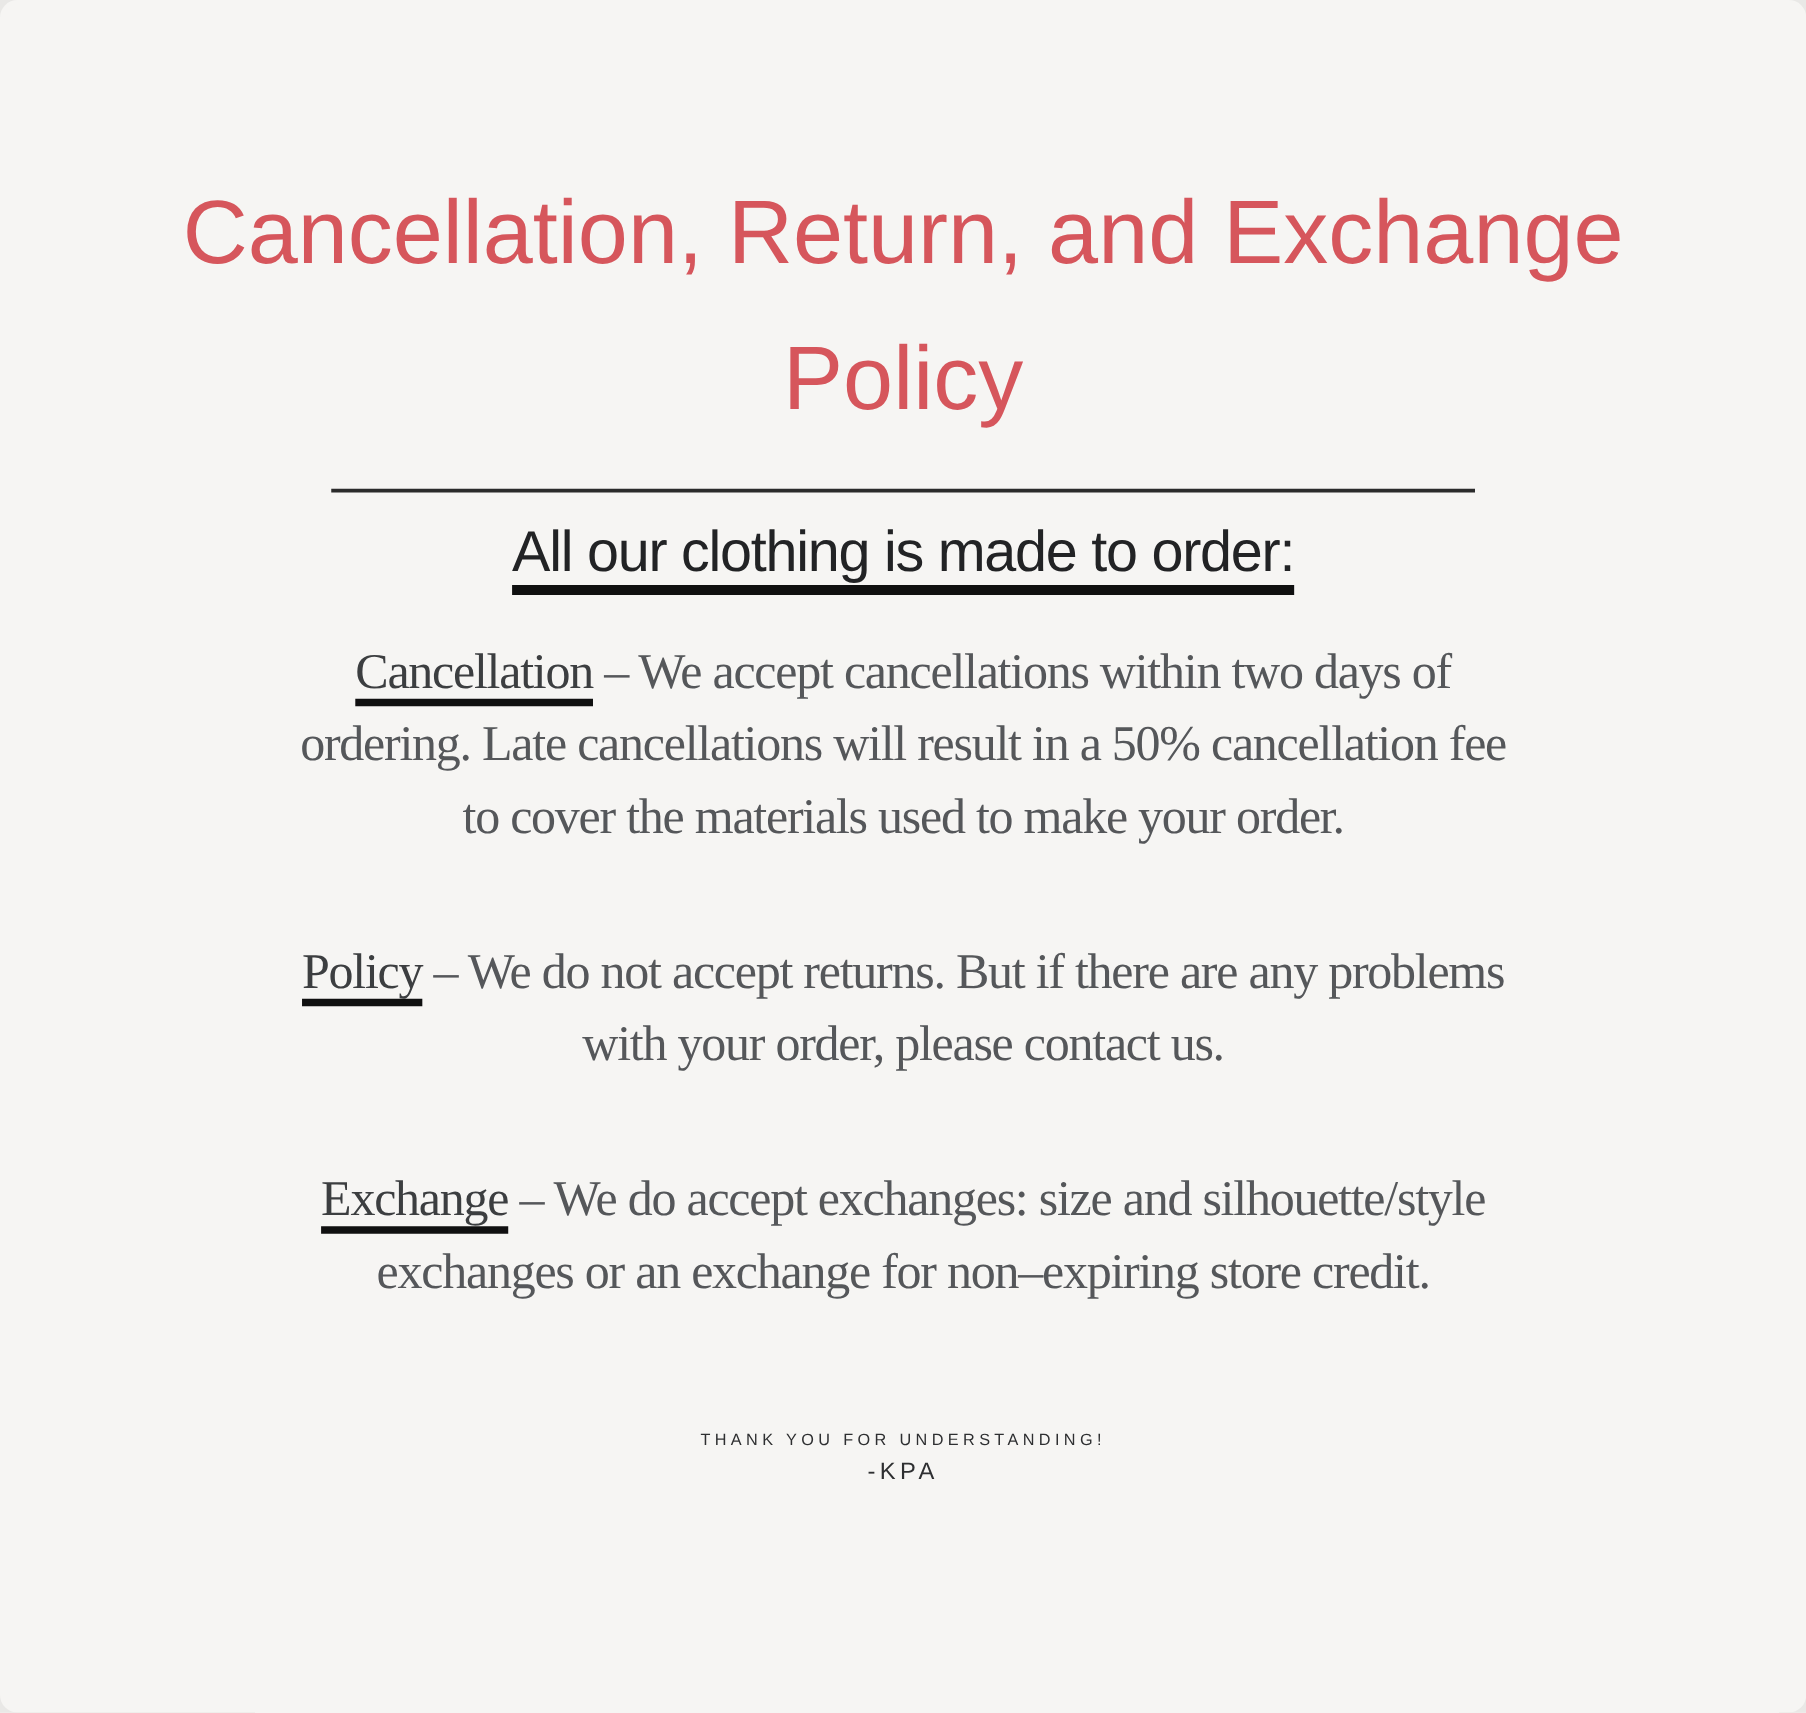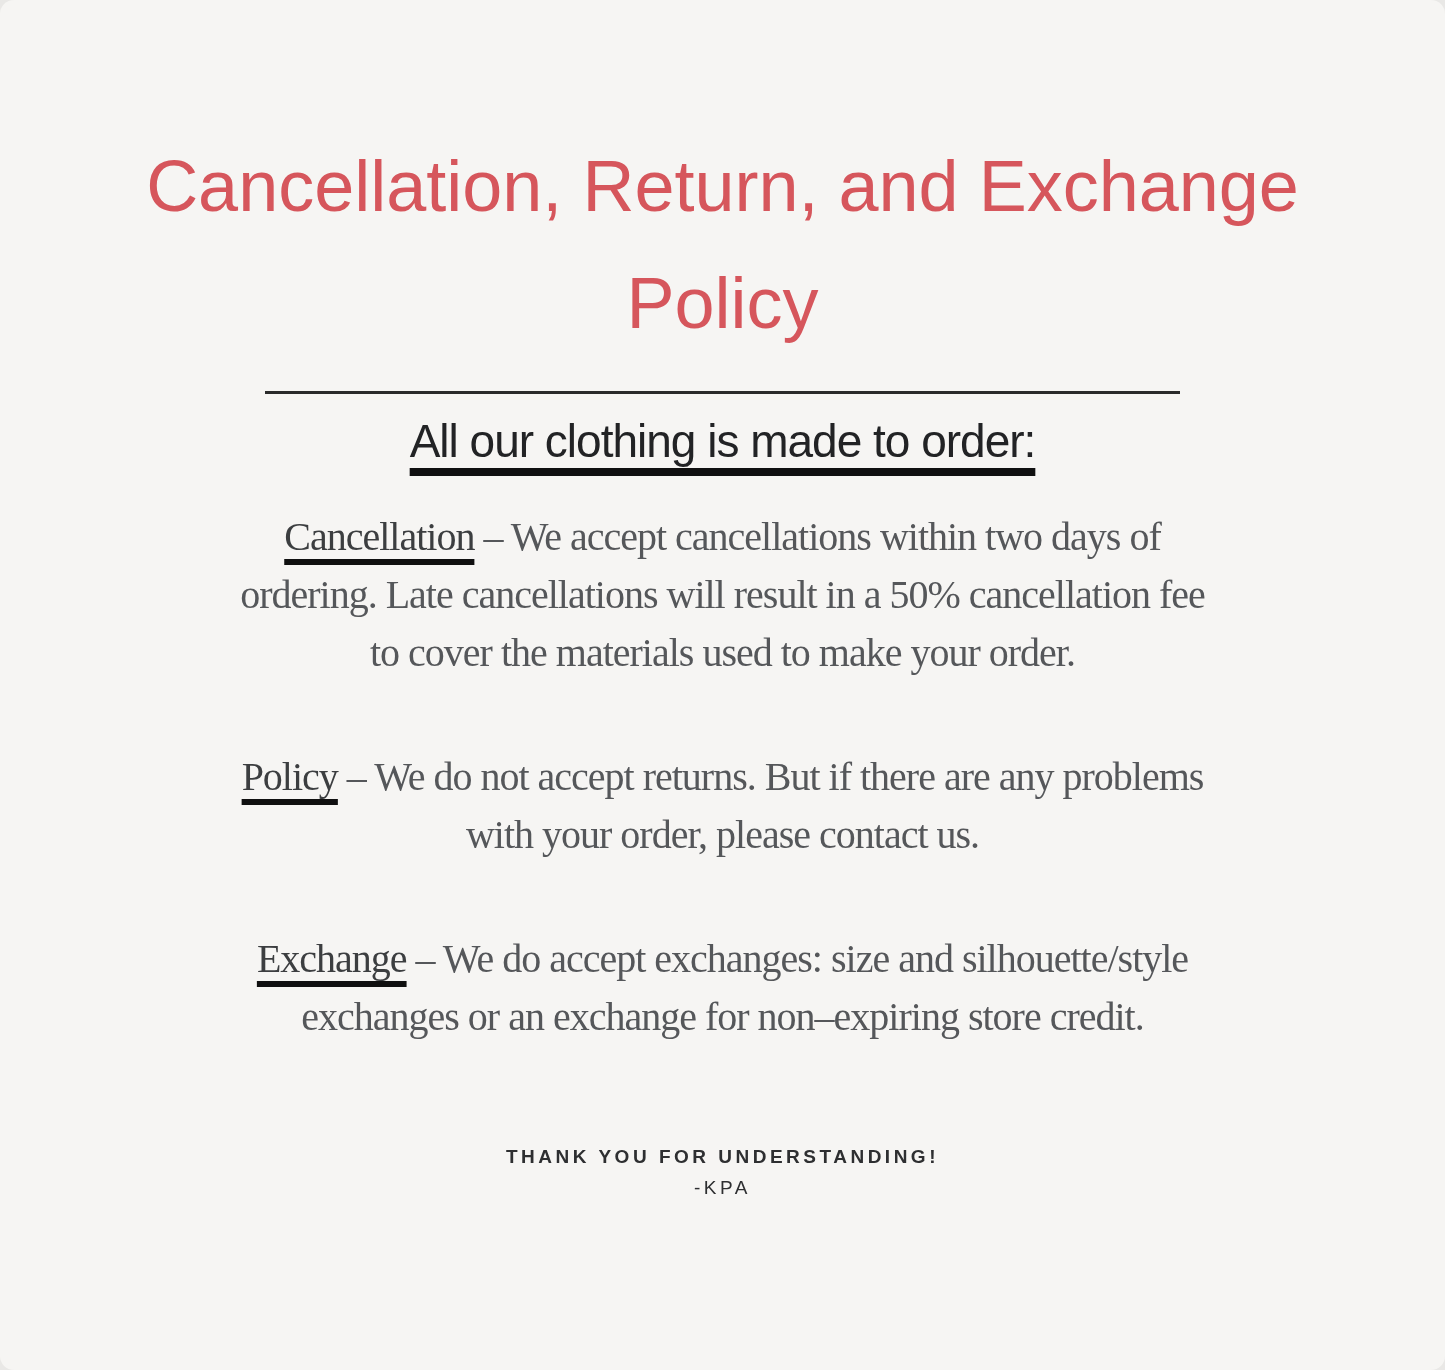--- a/index.html
+++ b/index.html
@@ -77,23 +77,23 @@
     text-underline-offset: 9px;
     text-decoration-skip-ink: auto;
     color: #3c3e40;
   }
 
   .footer {
     margin-top: 96px;
     color: #2e2f31;
   }
   .footer-thanks {
-    font-size: 19px;
+    font-size: 13px;
     letter-spacing: 3.5px;
-    font-weight: 700;
+    font-weight: 400;
     line-height: 1.6;
   }
   .footer-signature {
     font-size: 19px;
     letter-spacing: 3.5px;
     font-weight: 400;
     line-height: 1.6;
   }
 </style>
 </head>

